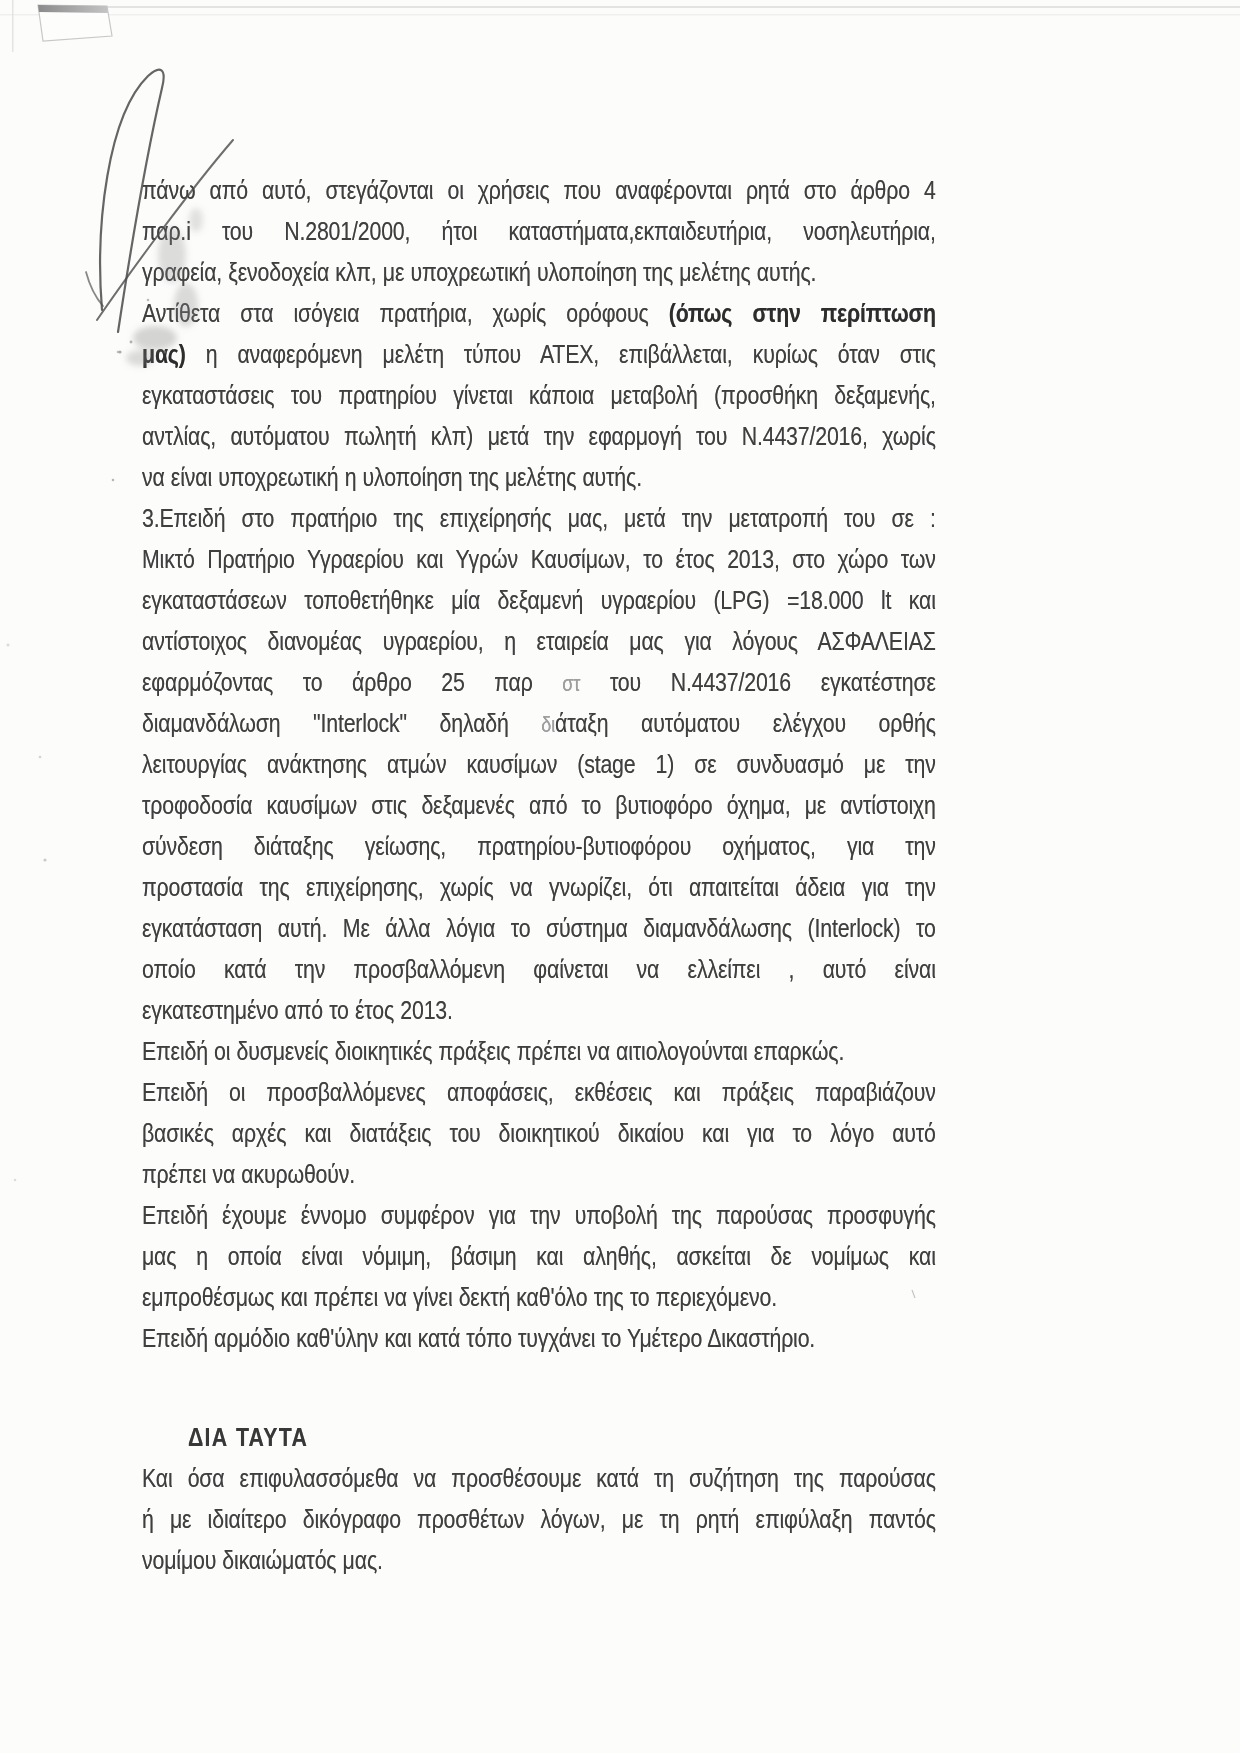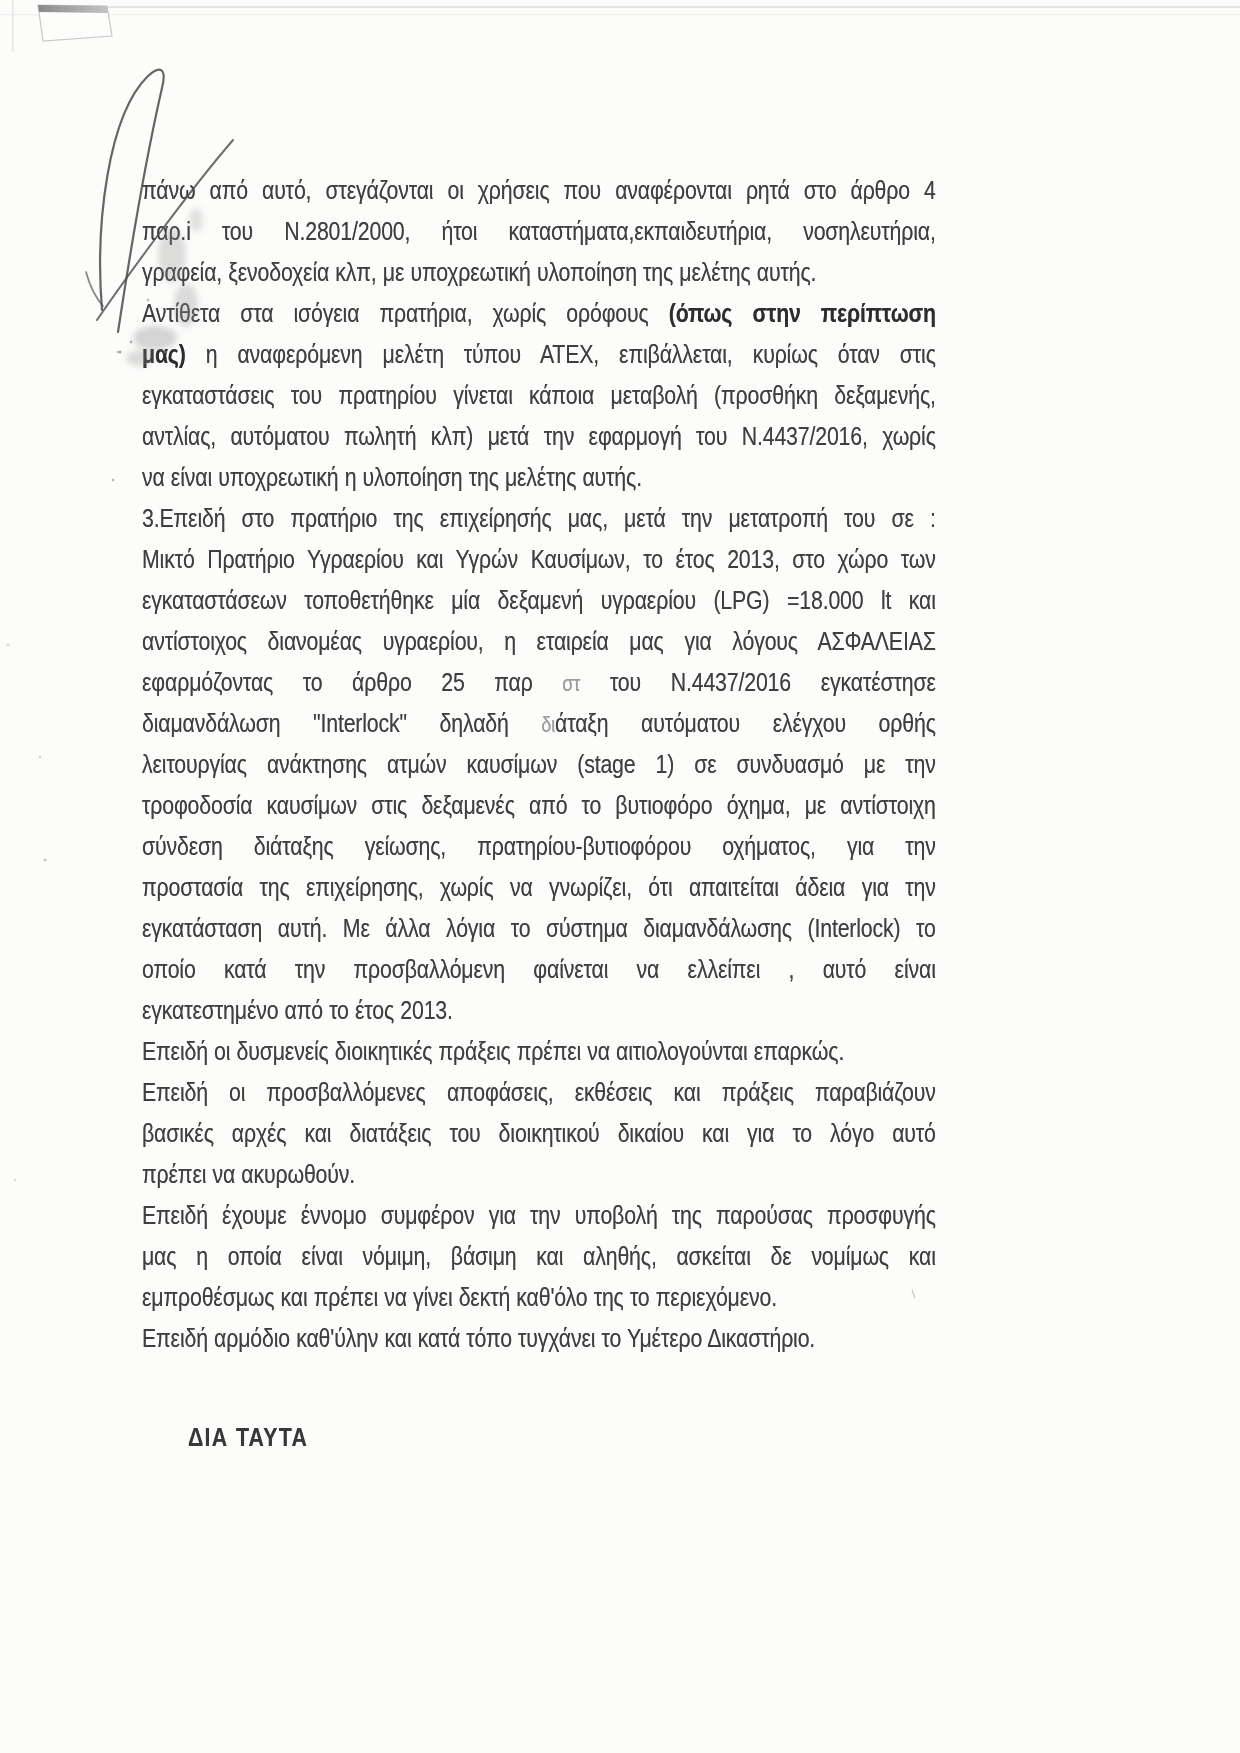--- a/index.html
+++ b/index.html
@@ -132,15 +132,20 @@
         <div class="line end"><span class="">Επειδή οι δυσμενείς διοικητικές πράξεις πρέπει να αιτιολογούνται επαρκώς.</span></div>
         <div class="line just"><span class="">Επειδή οι προσβαλλόμενες αποφάσεις, εκθέσεις και πράξεις παραβιάζουν</span></div>
         <div class="line just"><span class="">βασικές αρχές και διατάξεις του διοικητικού δικαίου και για το λόγο αυτό</span></div>
         <div class="line end"><span class="">πρέπει να ακυρωθούν.</span></div>
         <div class="line just"><span class="">Επειδή έχουμε έννομο συμφέρον για την υποβολή της παρούσας προσφυγής</span></div>
         <div class="line just"><span class="">μας η οποία είναι νόμιμη, βάσιμη και αληθής, ασκείται δε νομίμως και</span></div>
         <div class="line end"><span class="">εμπροθέσμως και πρέπει να γίνει δεκτή καθ'όλο της το περιεχόμενο.</span></div>
         <div class="line end"><span class="">Επειδή αρμόδιο καθ'ύλην και κατά τόπο τυγχάνει το Υμέτερο Δικαστήριο.</span></div>
       </div>
     <div class="line heading end">ΔΙΑ ΤΑΥΤΑ</div>
+    <div id="closing-lines">
+        <div class="line just"><span class="">Και όσα επιφυλασσόμεθα να προσθέσουμε κατά τη συζήτηση της παρούσας</span></div>
+        <div class="line just"><span class="">ή με ιδιαίτερο δικόγραφο προσθέτων λόγων, με τη ρητή επιφύλαξη παντός</span></div>
+        <div class="line end"><span class="">νομίμου δικαιώματός μας.</span></div>
+      </div>
   </div>
 
 </div>
 
 </body></html>

